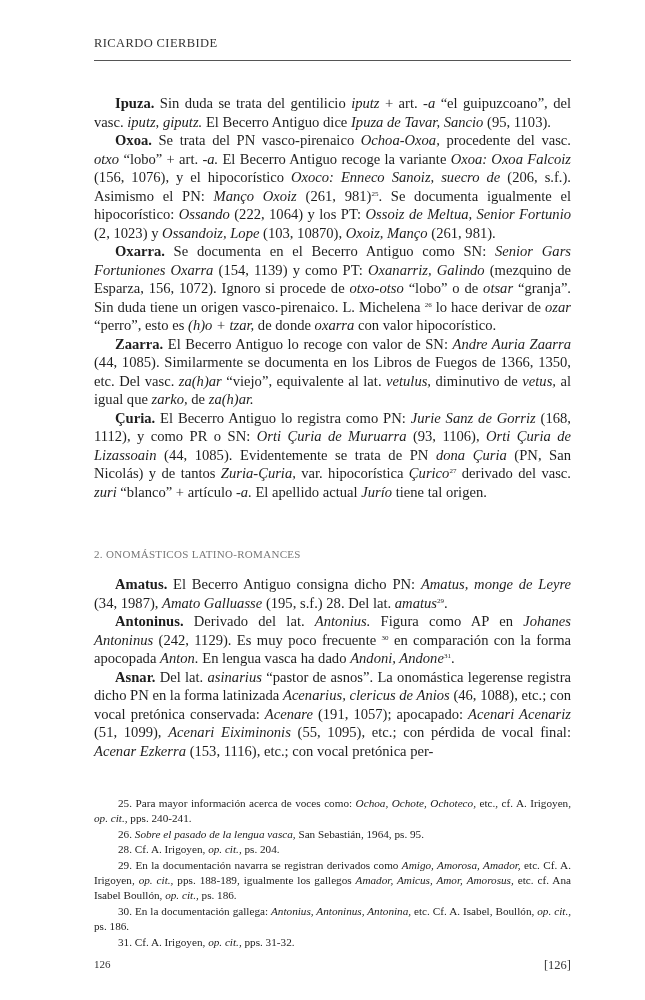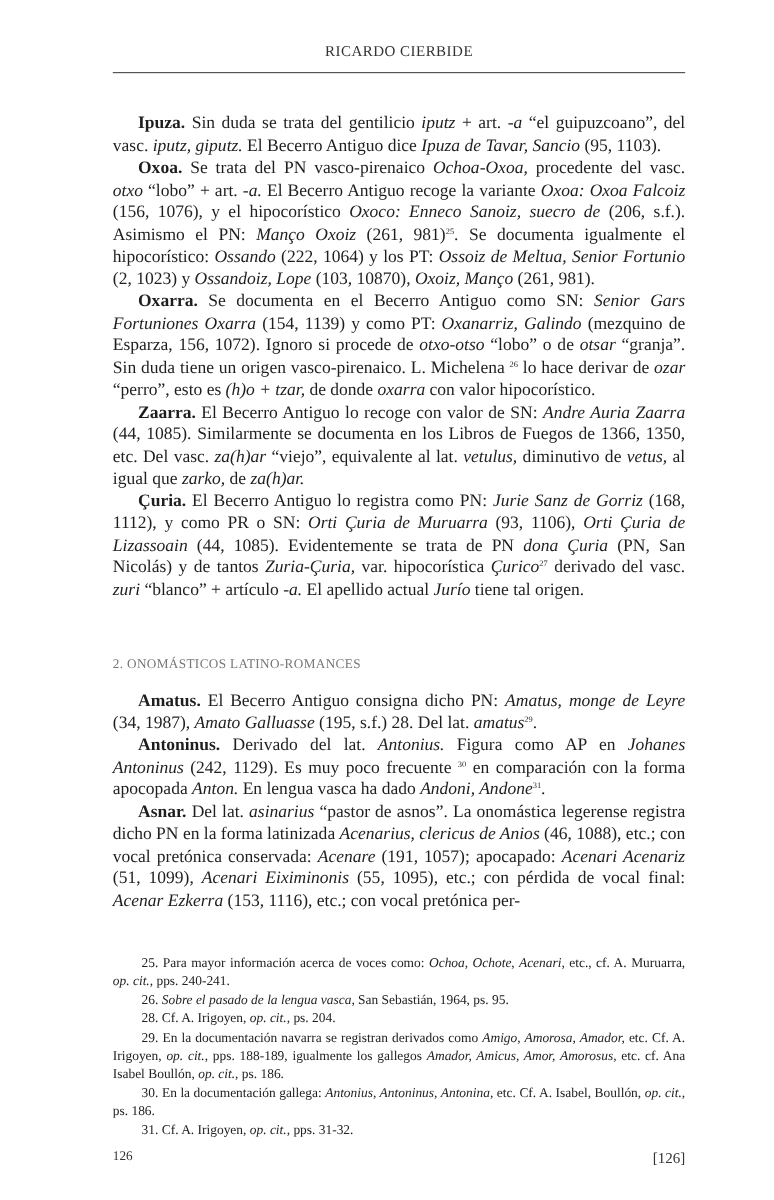--- a/index.html
+++ b/index.html
@@ -1,18 +1,18 @@
 <!DOCTYPE html>
 <html><head>
 <meta charset="utf-8">
 <style>
   html, body { margin: 0; padding: 0; background: #ffffff; }
   body { width: 645px; height: 1000px; position: relative; overflow: hidden;
          font-family: "Liberation Serif", "DejaVu Serif", serif; color: #1e1e1e; }
-  .header { position: absolute; left: 94px; top: 36px; width: 477px; text-align: center;
+  .header { position: absolute; left: 94px; top: 36px; width: 477px; 
             font-size: 12.5px; letter-spacing: 0.4px; color: #333; }
   .header-rule { position: absolute; left: 94px; top: 60px; width: 477px; height: 0;
                  border-top: 1px solid #555; }
   .body { position: absolute; left: 94px; top: 94px; width: 477px;
           font-size: 14.6px; line-height: 18.5px; text-align: justify; hyphens: manual; }
   .body p { margin: 0; text-indent: 21px; }
   .lemma { font-weight: bold; }
   i { font-style: italic; }
   sup { font-size: 7px; vertical-align: 5px; line-height: 0; }
   .section-title { position: absolute; left: 94px; top: 548px; font-size: 11px;
@@ -40,21 +40,21 @@
 
 <div class="section-title">2. ONOMÁSTICOS LATINO-ROMANCES</div>
 
 <div class="body body2">
     <p><span class="lemma">Amatus.</span><span> El Becerro Antiguo consigna dicho PN: </span><i>Amatus, monge de Leyre</i><span> (34, 1987), </span><i>Amato Galluasse</i><span> (195, s.f.) 28. Del lat. </span><i>amatus</i><sup>29</sup><span>.</span></p>
     <p><span class="lemma">Antoninus.</span><span> Derivado del lat. </span><i>Antonius.</i><span> Figura como AP en </span><i>Johanes Antoninus</i><span> (242, 1129). Es muy poco frecuente </span><sup>30</sup><span> en comparación con la forma apocopada </span><i>Anton.</i><span> En lengua vasca ha dado </span><i>Andoni, Andone</i><sup>31</sup><span>.</span></p>
     <p><span class="lemma">Asnar.</span><span> Del lat. </span><i>asinarius</i><span> “pastor de asnos”. La onomástica legerense regis­tra dicho PN en la forma latinizada </span><i>Acenarius, clericus de Anios</i><span> (46, 1088), etc.; con vocal pretónica conservada: </span><i>Acenare</i><span> (191, 1057); apocapado: </span><i>Acenari Acenariz</i><span> (51, 1099), </span><i>Acenari Eiximinonis</i><span> (55, 1095), etc.; con pér­dida de vocal final: </span><i>Acenar Ezkerra</i><span> (153, 1116), etc.; con vocal pretónica per-</span></p>
   </div>
 
 <div class="notes">
-    <p><span>25. Para mayor información acerca de voces como: </span><i>Ochoa, Ochote, Acenari,</i><span> etc., cf. A. Muruarra, </span><i>op. cit.,</i><span> pps. 240-241.</span></p>
+    <p><span>25. Para mayor información acerca de voces como: </span><i>Ochoa, Ochote, Ochoteco,</i><span> etc., cf. A. Irigoyen, </span><i>op. cit.,</i><span> pps. 240-241.</span></p>
     <p><span>26. </span><i>Sobre el pasado de la lengua vasca,</i><span> San Sebastián, 1964, ps. 95.</span></p>
     <p><span>28. Cf. A. Irigoyen, </span><i>op. cit.,</i><span> ps. 204.</span></p>
     <p><span>29. En la documentación navarra se registran derivados como </span><i>Amigo, Amorosa, Amador,</i><span> etc. Cf. A. Irigoyen, </span><i>op. cit.,</i><span> pps. 188-189, igualmente los gallegos </span><i>Amador, Amicus, Amor, Amorosus,</i><span> etc. cf. Ana Isabel Boullón, </span><i>op. cit.,</i><span> ps. 186.</span></p>
     <p><span>30. En la documentación gallega: </span><i>Antonius, Antoninus, Antonina,</i><span> etc. Cf. A. Isabel, Boullón, </span><i>op. cit.,</i><span> ps. 186.</span></p>
     <p><span>31. Cf. A. Irigoyen, </span><i>op. cit.,</i><span> pps. 31-32.</span></p>
   </div>
 
 <div class="folio-left">126</div>
 <div class="folio-right">[126]</div>
 

